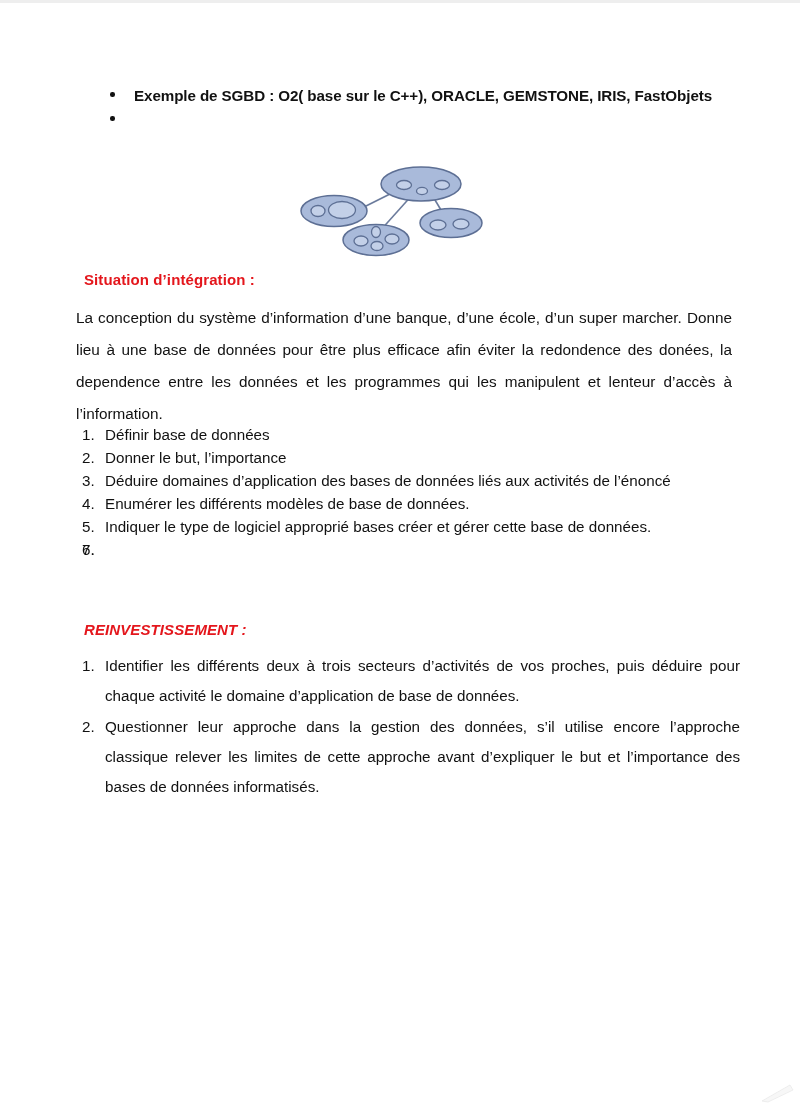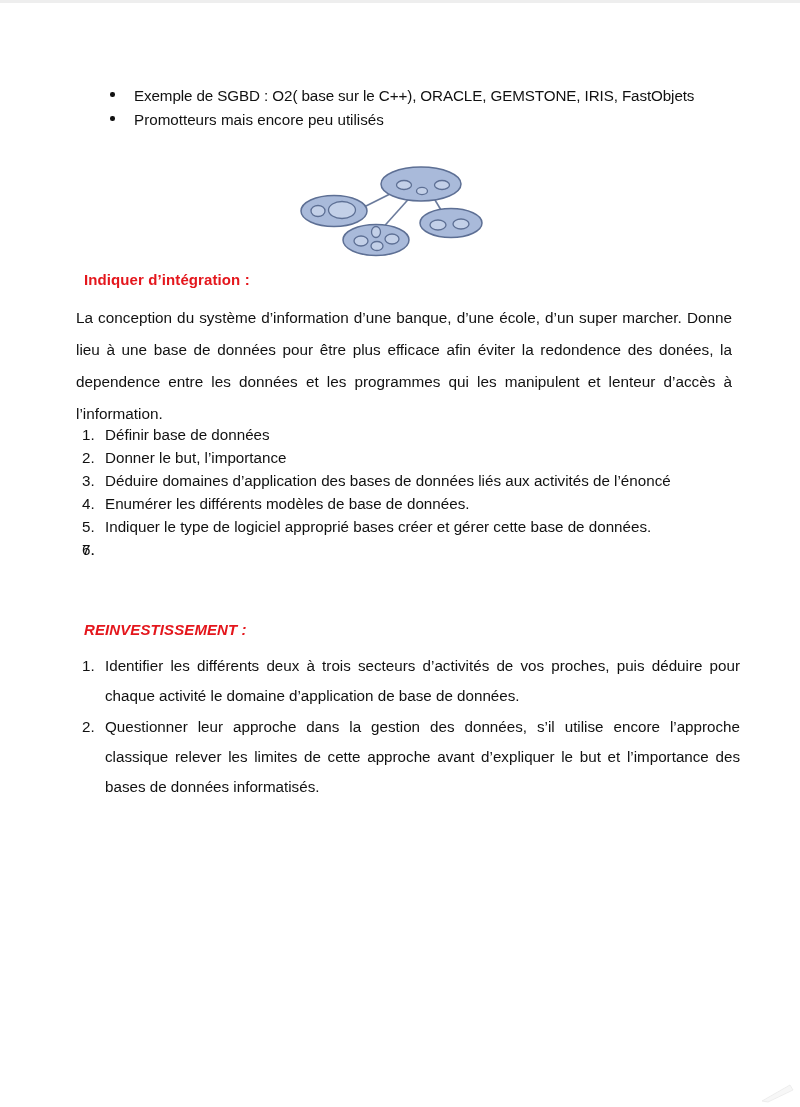--- a/index.html
+++ b/index.html
@@ -54,21 +54,21 @@
   .bullet-item .dot {
     position: absolute;
     left: 2px;
     top: 8px;
     width: 4.5px;
     height: 4.5px;
     border-radius: 50%;
     background: #111111;
   }
   .bullet-item.bold {
-    font-weight: normal;
+    font-weight: bold;
     letter-spacing: -0.1px;
   }
 
   
   .figure-wrap {
     position: absolute;
     left: 296px;
     top: 160px;
     width: 210px;
     height: 98px;
@@ -154,21 +154,20 @@
 
   <div class="content">
 
     <ul class="bullet-list">
       <li class="bullet-item bold">
         <span class="dot"></span>
         <span>Exemple de SGBD : O2( base sur le C++), ORACLE, GEMSTONE, IRIS, FastObjets</span>
       </li>
       <li class="bullet-item">
         <span class="dot"></span>
-        <span>Promotteurs mais encore peu utilisés</span>
       </li>
     </ul>
 
     <div class="figure-wrap">
       <svg width="210" height="98" viewBox="0 0 210 98" xmlns="http://www.w3.org/2000/svg">
         <g stroke="#6b7b9c" stroke-width="1.6" fill="none">
           <line x1="108" y1="27" x2="62" y2="50"></line>
           <line x1="118" y1="33" x2="83" y2="72"></line>
           <line x1="133" y1="30" x2="148" y2="55"></line>
         </g>
@@ -195,21 +194,21 @@
         </g>
 
         <g>
           <ellipse cx="155" cy="63" rx="31" ry="14.5" fill="#a9bada" stroke="#5d6f94" stroke-width="1.5"></ellipse>
           <ellipse cx="142" cy="65" rx="8" ry="5" fill="#c3d0e8" stroke="#5d6f94" stroke-width="1.3"></ellipse>
           <ellipse cx="165" cy="64" rx="8" ry="5" fill="#c3d0e8" stroke="#5d6f94" stroke-width="1.3"></ellipse>
         </g>
       </svg>
     </div>
 
-    <div class="sec-heading" id="h-situation">Indiquer d’intégration :</div>
+    <div class="sec-heading" id="h-situation">Situation d’intégration :</div>
 
     <div class="para">La conception du système d’information d’une banque, d’une école, d’un super marcher. Donne lieu à une base de données pour être plus efficace afin éviter la redondence des donées, la dependence entre les données et les programmes qui les manipulent et lenteur d’accès à l’information.</div>
 
     <ol class="num-list" id="list-consignes">
       <li class="num-item">
         <span class="num">1.</span>
         <span>Définir base de données</span>
       </li>
       <li class="num-item">
         <span class="num">2.</span>

